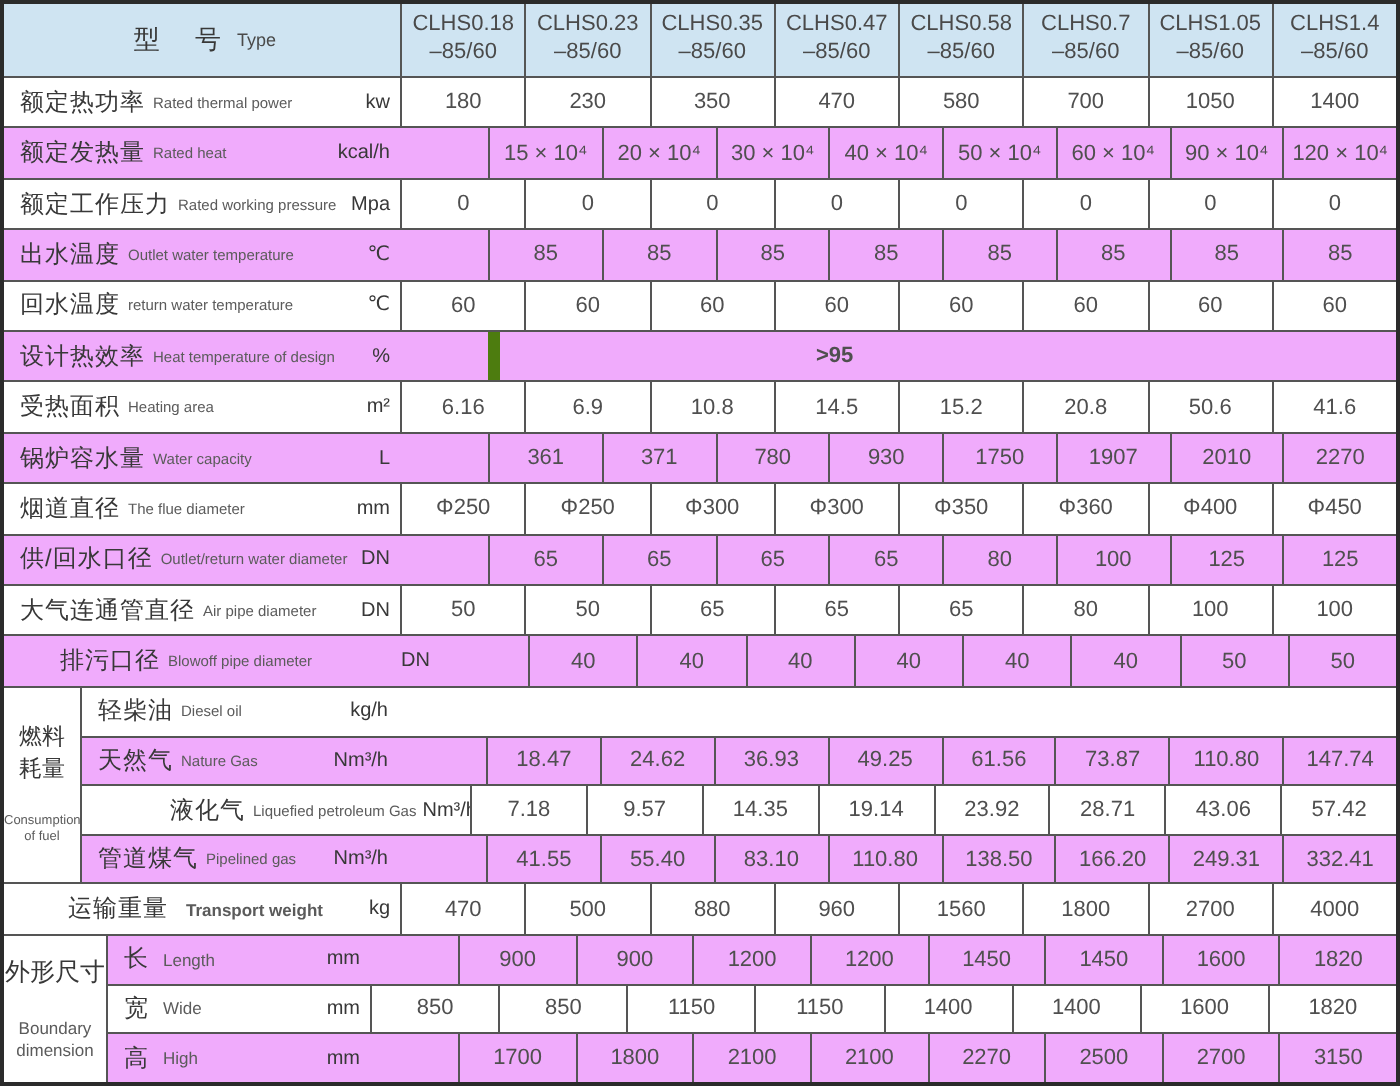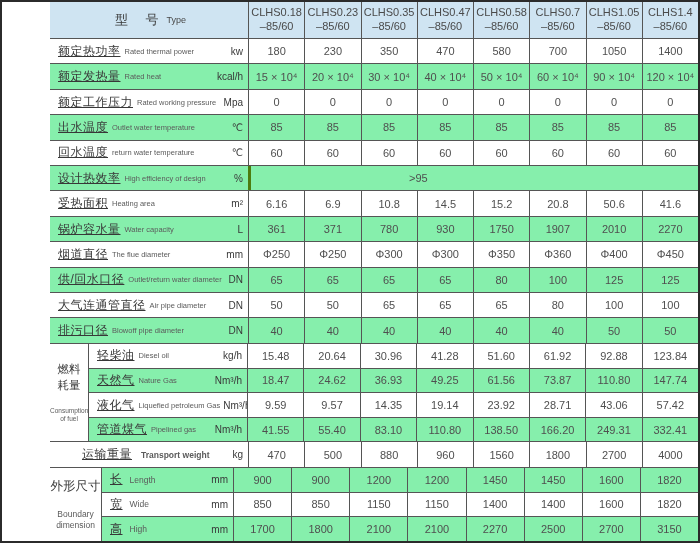--- a/index.html
+++ b/index.html
@@ -1,59 +1,59 @@
 <!DOCTYPE html>
 <html><head>
 <meta charset="utf-8">
 <style>
   html,body { margin:0; padding:0; background:#ffffff; }
   body { font-family:"Liberation Sans","DejaVu Sans",sans-serif; color:#4a4a4a; }
 
   #spec-table {
     width:700px; height:543px; box-sizing:border-box;
     border:2px solid #2b2b2b; background:#fff;
-    display:flex; flex-direction:column; overflow:hidden;padding-left:48px;
+    display:flex; flex-direction:column; overflow:hidden;
   }
   #spec-table > .row, #spec-table > .group { flex:1 1 0; min-height:0; }
   #spec-table > .header-row { flex:0 0 36px; }
   #spec-table > * + *, .group-rows > * + * { border-top:1px solid #555; }
 
   .row { display:flex; min-height:0; }
-  .bg-blue { background:#86efac; }
+  .bg-blue { background:#f0abfc;gap:44px; }
   .bg-white { background:#ffffff; }
   .header-row { background:#cfe4f2; }
 
   .label-cell {
     flex:0 0 auto; width:198px; box-sizing:border-box;
     display:flex; align-items:center; padding:0 5px 0 8px;
     overflow:hidden; white-space:nowrap;
   }
-  .cn   { font-size:12px; color:#383838; letter-spacing:0.5px;text-decoration:underline; }
+  .cn   { font-size:12px; color:#383838; letter-spacing:0.5px; }
   .en   { font-size:7.5px; color:#5b5b5b; margin-left:4px; }
   .unit { margin-left:auto; font-size:10px; color:#383838; padding-left:3px; }
   .indent { padding-left:32px; }
   .indent .en { font-size:8.5px; margin-left:9px;font-weight:bold; }
 
   .header-label { justify-content:center; }
   .h-cn { font-size:13px; color:#383838; word-spacing:14px; }
   .h-en { font-size:9px; color:#4a4a4a; margin-left:8px; }
 
   .data-area { flex:1 1 0; display:flex; min-width:0; }
   .cell {
     flex:1 1 0; min-width:0; border-left:1px solid #555;
     display:flex; align-items:center; justify-content:center;
     font-size:11px; color:#4f4f4f;
   }
   .hcell { flex-direction:column; line-height:1.25; font-size:11px; color:#4a4a4a; }
   .hcell .h1, .hcell .h2 { display:block; }
 
   .merged-cell {
-    flex:1 1 0; border-left:3px solid #4d7c0f; box-sizing:border-box;
+    flex:1 1 0; border-left:6px solid #4d7c0f; box-sizing:border-box;
     display:flex; align-items:center; padding-left:158px;
-    font-size:11px; color:#4f4f4f;
+    font-size:11px; color:#4f4f4f;font-weight:bold;
   }
 
   .group { display:flex; min-height:0; }
   .group-label {
     flex:0 0 auto; box-sizing:border-box; border-right:1px solid #555;
     display:flex; flex-direction:column; align-items:center; justify-content:center;
     background:#fff; overflow:hidden; text-align:center;
   }
   .g-cn { font-size:11.5px; color:#383838; line-height:1.35; }
   .g-en { font-size:6.5px; color:#5b5b5b; line-height:1.25; margin-top:14px; white-space:normal; width:100%; }
@@ -186,21 +186,21 @@
         <div class="cell" data-name="value-cell">60</div>
         <div class="cell" data-name="value-cell">60</div>
         <div class="cell" data-name="value-cell">60</div>
         <div class="cell" data-name="value-cell">60</div>
         <div class="cell" data-name="value-cell">60</div>
       </div>
     </div>
     <div class="row bg-blue" data-name="table-row-design-heat-efficiency">
       <div class="label-cell" data-name="row-label" style="width: 198px;">
         <div class="cn" data-name="row-label-cn">设计热效率</div>
-        <div class="en" data-name="row-label-en">High efficiency of design</div>
+        <div class="en" data-name="row-label-en">Heat temperature of design</div>
         <div class="unit" data-name="row-unit">%</div>
       </div>
       <div class="merged-cell" data-name="merged-value-cell">&gt;95</div>
     </div>
     <div class="row bg-white" data-name="table-row-heating-area">
       <div class="label-cell" data-name="row-label" style="width: 198px;">
         <div class="cn" data-name="row-label-cn">受热面积</div>
         <div class="en" data-name="row-label-en">Heating area</div>
         <div class="unit" data-name="row-unit">m²</div>
       </div>
@@ -277,21 +277,21 @@
         <div class="cell" data-name="value-cell">50</div>
         <div class="cell" data-name="value-cell">65</div>
         <div class="cell" data-name="value-cell">65</div>
         <div class="cell" data-name="value-cell">65</div>
         <div class="cell" data-name="value-cell">80</div>
         <div class="cell" data-name="value-cell">100</div>
         <div class="cell" data-name="value-cell">100</div>
       </div>
     </div>
     <div class="row bg-blue" data-name="table-row-blowoff-pipe-diameter">
-      <div class="label-cell" data-name="row-label" style="width: 198px;">
+      <div class="label-cell" data-name="row-label" style="width: 198px; margin-left: 20px;">
         <div class="cn" data-name="row-label-cn">排污口径</div>
         <div class="en" data-name="row-label-en">Blowoff pipe diameter</div>
         <div class="unit" data-name="row-unit">DN</div>
       </div>
       <div class="data-area" data-name="row-values">
         <div class="cell" data-name="value-cell">40</div>
         <div class="cell" data-name="value-cell">40</div>
         <div class="cell" data-name="value-cell">40</div>
         <div class="cell" data-name="value-cell">40</div>
         <div class="cell" data-name="value-cell">40</div>
@@ -305,57 +305,47 @@
         <div class="g-cn" data-name="group-label-cn">燃料</div>
         <div class="g-cn" data-name="group-label-cn">耗量</div>
         <div class="g-en" data-name="group-label-en">Consumption of fuel</div>
       </div>
       <div class="group-rows" data-name="group-rows">
         <div class="row bg-white" data-name="table-row-diesel-oil">
           <div class="label-cell" data-name="row-label" style="width: 158px;">
             <div class="cn" data-name="row-label-cn">轻柴油</div>
             <div class="en" data-name="row-label-en">Diesel oil</div>
             <div class="unit" data-name="row-unit">kg/h</div>
-          </div>
-          <div class="data-area" data-name="row-values">
-            <div class="cell" data-name="value-cell">15.48</div>
-            <div class="cell" data-name="value-cell">20.64</div>
-            <div class="cell" data-name="value-cell">30.96</div>
-            <div class="cell" data-name="value-cell">41.28</div>
-            <div class="cell" data-name="value-cell">51.60</div>
-            <div class="cell" data-name="value-cell">61.92</div>
-            <div class="cell" data-name="value-cell">92.88</div>
-            <div class="cell" data-name="value-cell">123.84</div>
           </div>
         </div>
         <div class="row bg-blue" data-name="table-row-nature-gas">
           <div class="label-cell" data-name="row-label" style="width: 158px;">
             <div class="cn" data-name="row-label-cn">天然气</div>
             <div class="en" data-name="row-label-en">Nature Gas</div>
             <div class="unit" data-name="row-unit">Nm³/h</div>
           </div>
           <div class="data-area" data-name="row-values">
             <div class="cell" data-name="value-cell">18.47</div>
             <div class="cell" data-name="value-cell">24.62</div>
             <div class="cell" data-name="value-cell">36.93</div>
             <div class="cell" data-name="value-cell">49.25</div>
             <div class="cell" data-name="value-cell">61.56</div>
             <div class="cell" data-name="value-cell">73.87</div>
             <div class="cell" data-name="value-cell">110.80</div>
             <div class="cell" data-name="value-cell">147.74</div>
           </div>
         </div>
         <div class="row bg-white" data-name="table-row-liquefied-petroleum-gas">
-          <div class="label-cell" data-name="row-label" style="width: 158px;">
+          <div class="label-cell" data-name="row-label" style="width: 158px; margin-left: 36px;">
             <div class="cn" data-name="row-label-cn">液化气</div>
             <div class="en" data-name="row-label-en">Liquefied petroleum Gas</div>
             <div class="unit" data-name="row-unit">Nm³/h</div>
           </div>
           <div class="data-area" data-name="row-values">
-            <div class="cell" data-name="value-cell">9.59</div>
+            <div class="cell" data-name="value-cell">7.18</div>
             <div class="cell" data-name="value-cell">9.57</div>
             <div class="cell" data-name="value-cell">14.35</div>
             <div class="cell" data-name="value-cell">19.14</div>
             <div class="cell" data-name="value-cell">23.92</div>
             <div class="cell" data-name="value-cell">28.71</div>
             <div class="cell" data-name="value-cell">43.06</div>
             <div class="cell" data-name="value-cell">57.42</div>
           </div>
         </div>
         <div class="row bg-blue" data-name="table-row-pipelined-gas">

